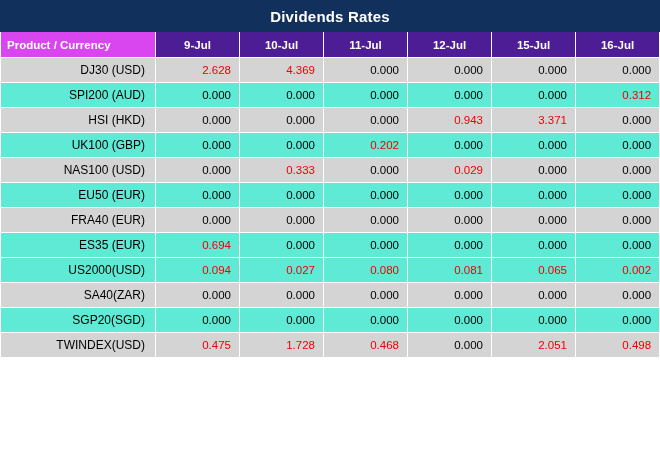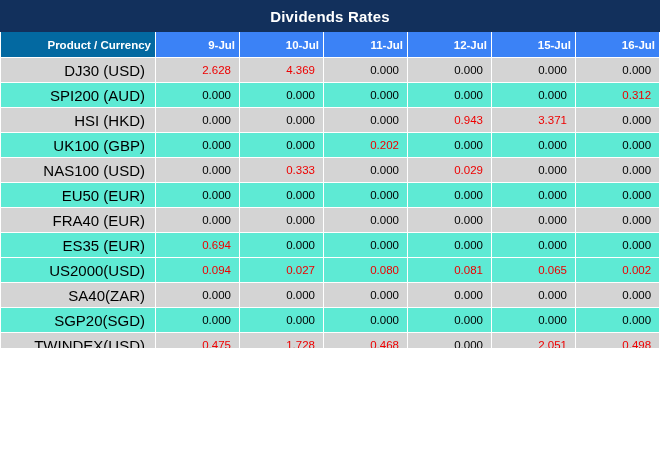--- a/index.html
+++ b/index.html
@@ -5,21 +5,21 @@
   html, body {
     margin: 0;
     padding: 0;
     background: #ffffff;
   }
   body {
     font-family: "Liberation Sans", sans-serif;
   }
   .sheet {
     width: 660px;
-    height: 348px;
+    height: 452px;
     box-sizing: border-box;
     background: #ffffff;
     position: relative;
     overflow: hidden;
   }
   table.rates {
     border-collapse: collapse;
     width: 660px;
     table-layout: fixed;
   }
@@ -28,48 +28,48 @@
     color: #ffffff;
     font-size: 15px;
     font-weight: bold;
     text-align: center;
     height: 30px;
     padding: 0;
     letter-spacing: 0.2px;
     border: 1px solid #12305c;
   }
   .head-row th {
-    background: #3b82f6;
+    background: #4c1d95;
     color: #ffffff;
     font-size: 11.5px;
     font-weight: bold;
-    text-align: right;
+    text-align: center;
     height: 26px;
     padding: 0 4px;
     border: 1px solid #ffffff;
     box-sizing: border-box;
   }
   .head-row th.prod {
-    text-align: right;
+    text-align: left;
     padding-left: 6px;
-    background: #0369a1;
+    background: #d946ef;
   }
   td {
     font-size: 11.5px;
     height: 25px;
     padding: 0 8px;
     border: 1px solid #ffffff;
     box-sizing: border-box;
     color: #000000;
     text-align: right;
   }
   td.label {
     text-align: right;
     padding-right: 10px;
-    font-size: 15px;
+    font-size: 12px;
     color: #000000;
   }
   tr.shade td {
     background: #d4d4d4;
   }
   tr.plain td {
     background: #5eead4;
   }
   td.pos {
     color: #ee0000;

